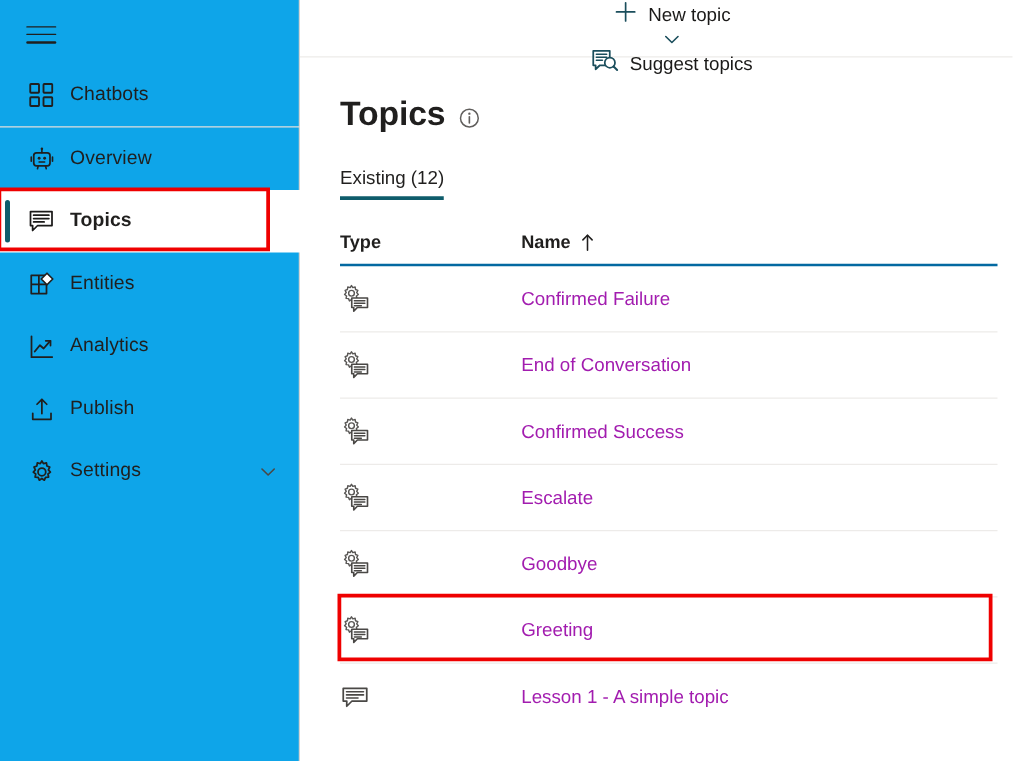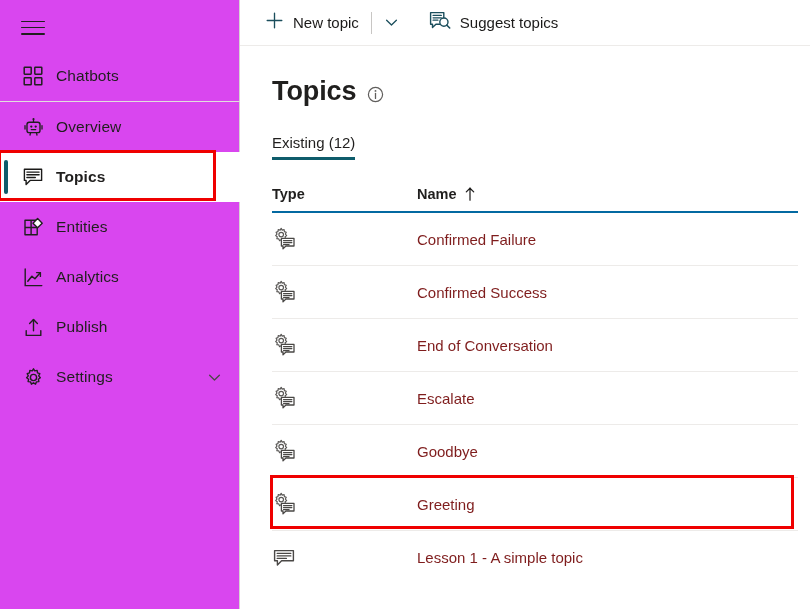--- a/index.html
+++ b/index.html
@@ -20,21 +20,21 @@
     width: 810px;
     height: 609px;
     display: flex;
   }
 
   
   .sidebar {
     position: relative;
     width: 240px;
     height: 609px;
-    background: #d946ef;
+    background: #0ea5e9;
     border-right: 1px solid #d6d3d1;
     box-sizing: border-box;
     flex: 0 0 240px;
   }
   .hamburger {
     position: absolute;
     left: 19px;
     top: 14px;
     width: 24px;
     height: 20px;
@@ -120,20 +120,21 @@
     flex: 1 1 auto;
   }
   .cmdbar {
     position: relative;
     height: 46px;
     display: flex;
     align-items: center;
     padding-left: 25px;
     border-bottom: 1px solid #edebe9;
     box-sizing: border-box;
+    flex-direction: column;
   }
   .cmd-btn {
     display: flex;
     align-items: center;
     height: 32px;
     cursor: pointer;
     color: #1b1a19;
   }
   .cmd-btn .cmd-label {
     font-size: 15px;
@@ -226,21 +227,21 @@
     cursor: pointer;
   }
   .trow:last-child { border-bottom: none; }
   .td-type {
     width: 145px;
     display: flex;
     align-items: center;
   }
   .td-name {
     font-size: 15px;
-    color: #7f1d1d;
+    color: #a21caf;
   }
 </style>
 </head>
 <body>
 
 <div class="app">
 
   <div class="sidebar">
 
     <div class="hamburger">
@@ -422,33 +423,33 @@
 
       <div class="trow">
         <div class="td-type">
           <svg width="24" height="24" viewBox="0 0 24 24" fill="none">
             <path d="M9.2 1.4l1.0 1.7 1.93-.44.28 1.95 1.85.72-.88 1.77 1.3 1.49-1.57 1.2.4 1.93-1.96.2-.77 1.82-1.6-1.14-1.6 1.14-.77-1.82-1.96-.2.4-1.93-1.57-1.2 1.3-1.49-.88-1.77 1.85-.72.28-1.95 1.93.44 1.0-1.7z" stroke="#5a5856" stroke-width="1.15" stroke-linejoin="round"></path>
             <circle cx="9.2" cy="7.6" r="2.3" stroke="#5a5856" stroke-width="1.15"></circle>
             <path d="M9.4 11.4h12.6v7.6h-8.1l-2.9 2.9v-2.9H9.4v-7.6z" fill="#ffffff" stroke="#4a4846" stroke-width="1.3" stroke-linejoin="round"></path>
             <path d="M11.5 13.6h8.4M11.5 15.6h8.4M11.5 17.6h5.6" stroke="#4a4846" stroke-width="1.15" stroke-linecap="round"></path>
           </svg>
         </div>
-        <div class="td-name">Confirmed Success</div>
+        <div class="td-name">End of Conversation</div>
       </div>
 
       <div class="trow">
         <div class="td-type">
           <svg width="24" height="24" viewBox="0 0 24 24" fill="none">
             <path d="M9.2 1.4l1.0 1.7 1.93-.44.28 1.95 1.85.72-.88 1.77 1.3 1.49-1.57 1.2.4 1.93-1.96.2-.77 1.82-1.6-1.14-1.6 1.14-.77-1.82-1.96-.2.4-1.93-1.57-1.2 1.3-1.49-.88-1.77 1.85-.72.28-1.95 1.93.44 1.0-1.7z" stroke="#5a5856" stroke-width="1.15" stroke-linejoin="round"></path>
             <circle cx="9.2" cy="7.6" r="2.3" stroke="#5a5856" stroke-width="1.15"></circle>
             <path d="M9.4 11.4h12.6v7.6h-8.1l-2.9 2.9v-2.9H9.4v-7.6z" fill="#ffffff" stroke="#4a4846" stroke-width="1.3" stroke-linejoin="round"></path>
             <path d="M11.5 13.6h8.4M11.5 15.6h8.4M11.5 17.6h5.6" stroke="#4a4846" stroke-width="1.15" stroke-linecap="round"></path>
           </svg>
         </div>
-        <div class="td-name">End of Conversation</div>
+        <div class="td-name">Confirmed Success</div>
       </div>
 
       <div class="trow">
         <div class="td-type">
           <svg width="24" height="24" viewBox="0 0 24 24" fill="none">
             <path d="M9.2 1.4l1.0 1.7 1.93-.44.28 1.95 1.85.72-.88 1.77 1.3 1.49-1.57 1.2.4 1.93-1.96.2-.77 1.82-1.6-1.14-1.6 1.14-.77-1.82-1.96-.2.4-1.93-1.57-1.2 1.3-1.49-.88-1.77 1.85-.72.28-1.95 1.93.44 1.0-1.7z" stroke="#5a5856" stroke-width="1.15" stroke-linejoin="round"></path>
             <circle cx="9.2" cy="7.6" r="2.3" stroke="#5a5856" stroke-width="1.15"></circle>
             <path d="M9.4 11.4h12.6v7.6h-8.1l-2.9 2.9v-2.9H9.4v-7.6z" fill="#ffffff" stroke="#4a4846" stroke-width="1.3" stroke-linejoin="round"></path>
             <path d="M11.5 13.6h8.4M11.5 15.6h8.4M11.5 17.6h5.6" stroke="#4a4846" stroke-width="1.15" stroke-linecap="round"></path>
           </svg>

